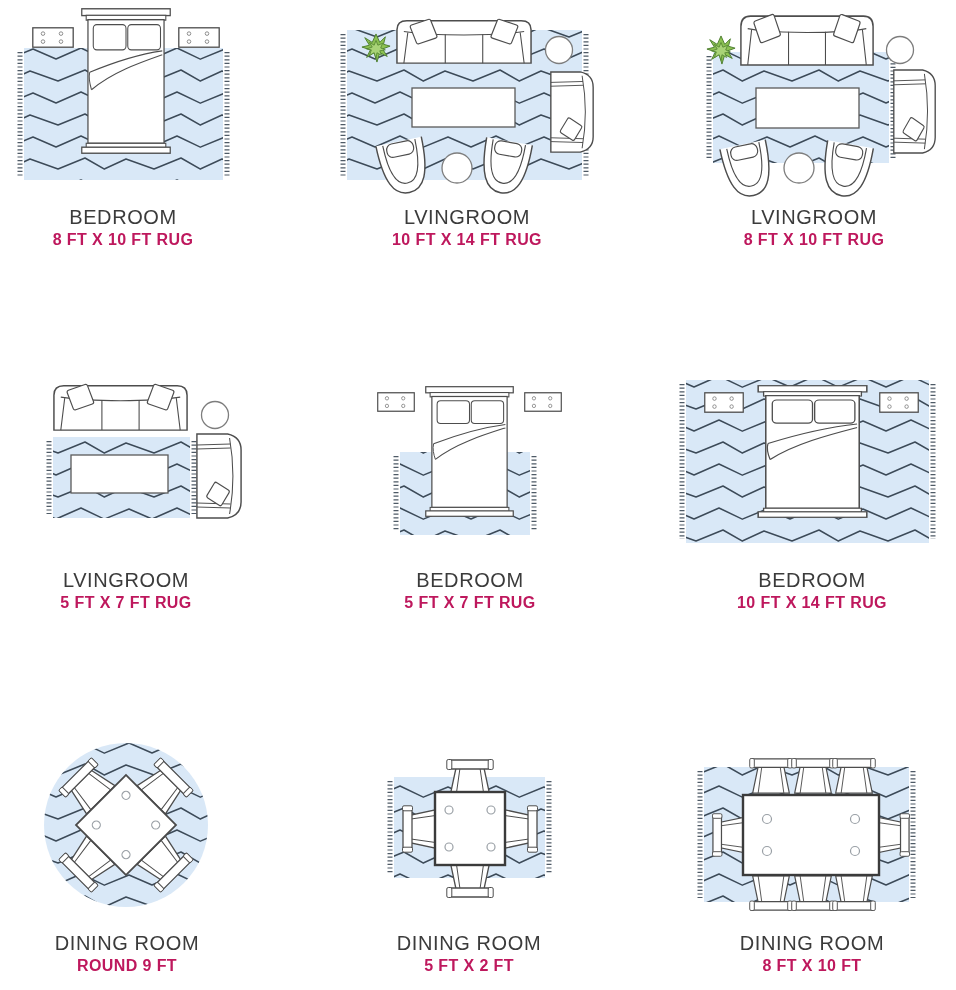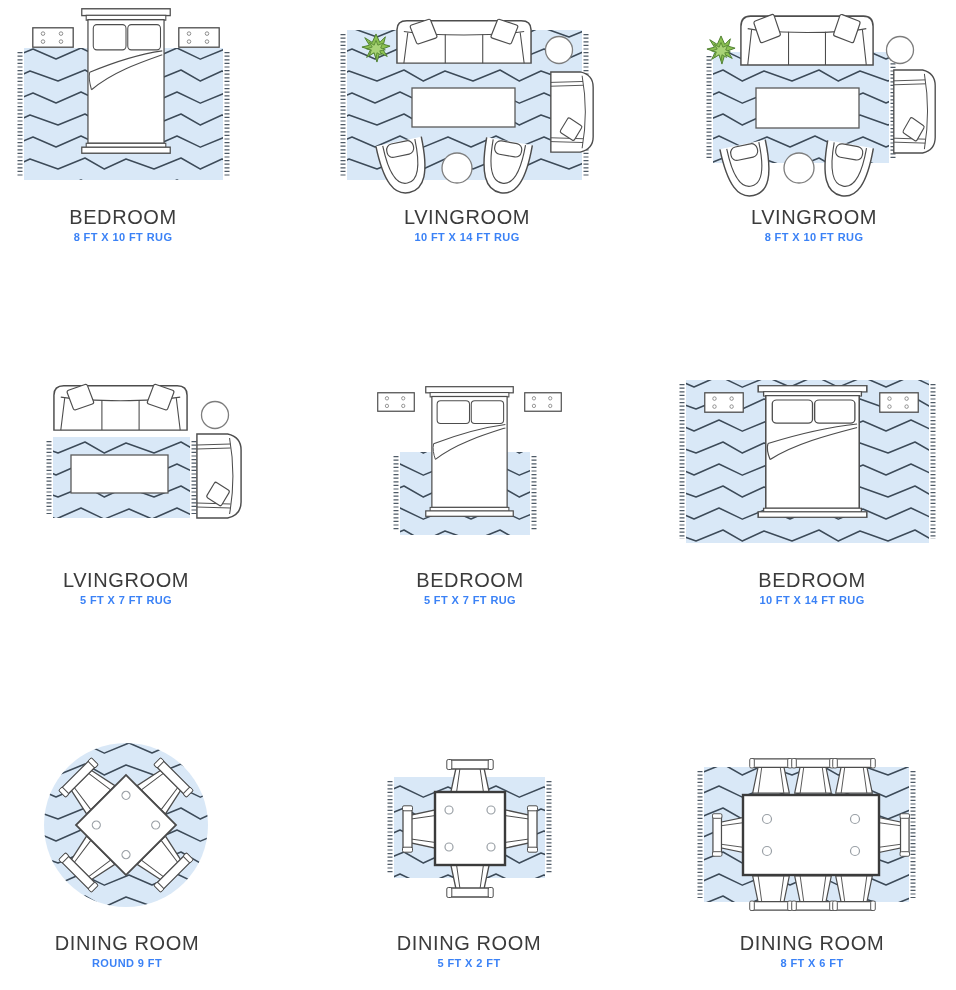--- a/index.html
+++ b/index.html
@@ -8,21 +8,21 @@
   .tile{display:flex;flex-direction:column;align-items:center;}
   .tile svg{display:block;}
   .row1{padding-top:0;}
   .row2{padding-top:42px;}
   .row3{padding-top:78px;align-items:center;}
   .label{text-align:center;line-height:1.15;color:#3e3e3e;}
   .row1 .label{margin-top:6px;}
   .row2 .label{margin-top:22px;}
   .row3 .label{margin-top:14px;}
   .room{font-size:20px;letter-spacing:0.6px;font-weight:400;color:#3b3b3b;}
-  .size{font-size:11px;font-weight:700;letter-spacing:0.4px;margin-top:2px;color:#3b82f6;}
+  .size{font-size:16px;font-weight:700;letter-spacing:0.4px;margin-top:2px;color:#be185d;}
   .sh-t1 .label{transform:translateX(-44px);}
   .sh-t2 .label{transform:translateX(-19px);}
   .sh-t3 .label{transform:translateX(9px);}
   .sh-t4 .label{transform:translateX(-41px);}
   .sh-t5 .label{transform:translateX(-16px);}
   .sh-t6 .label{transform:translateX(7px);}
   .sh-t7 .label{transform:translateX(-40px);}
   .sh-t8 .label{transform:translateX(-17px);}
   .sh-t9 .label{transform:translateX(7px);}
   .defs{position:absolute;width:0;height:0;overflow:hidden;}
@@ -320,17 +320,17 @@
       <g>
         <rect x="97" y="57" width="136" height="80" fill="#fff" stroke="#3b3b3b" stroke-width="2.4"></rect>
         <circle cx="121" cy="81" r="4.5" fill="none" stroke="#9aa0a6" stroke-width="1.2"></circle>
         <circle cx="209" cy="81" r="4.5" fill="none" stroke="#9aa0a6" stroke-width="1.2"></circle>
         <circle cx="121" cy="113" r="4.5" fill="none" stroke="#9aa0a6" stroke-width="1.2"></circle>
         <circle cx="209" cy="113" r="4.5" fill="none" stroke="#9aa0a6" stroke-width="1.2"></circle>
       </g>
     </svg>
     <div class="label">
       <div class="room">DINING ROOM</div>
-      <div class="size">8 FT X 6 FT</div>
+      <div class="size">8 FT X 10 FT</div>
     </div>
   </div>
 
 </div>
 
 </body></html>

